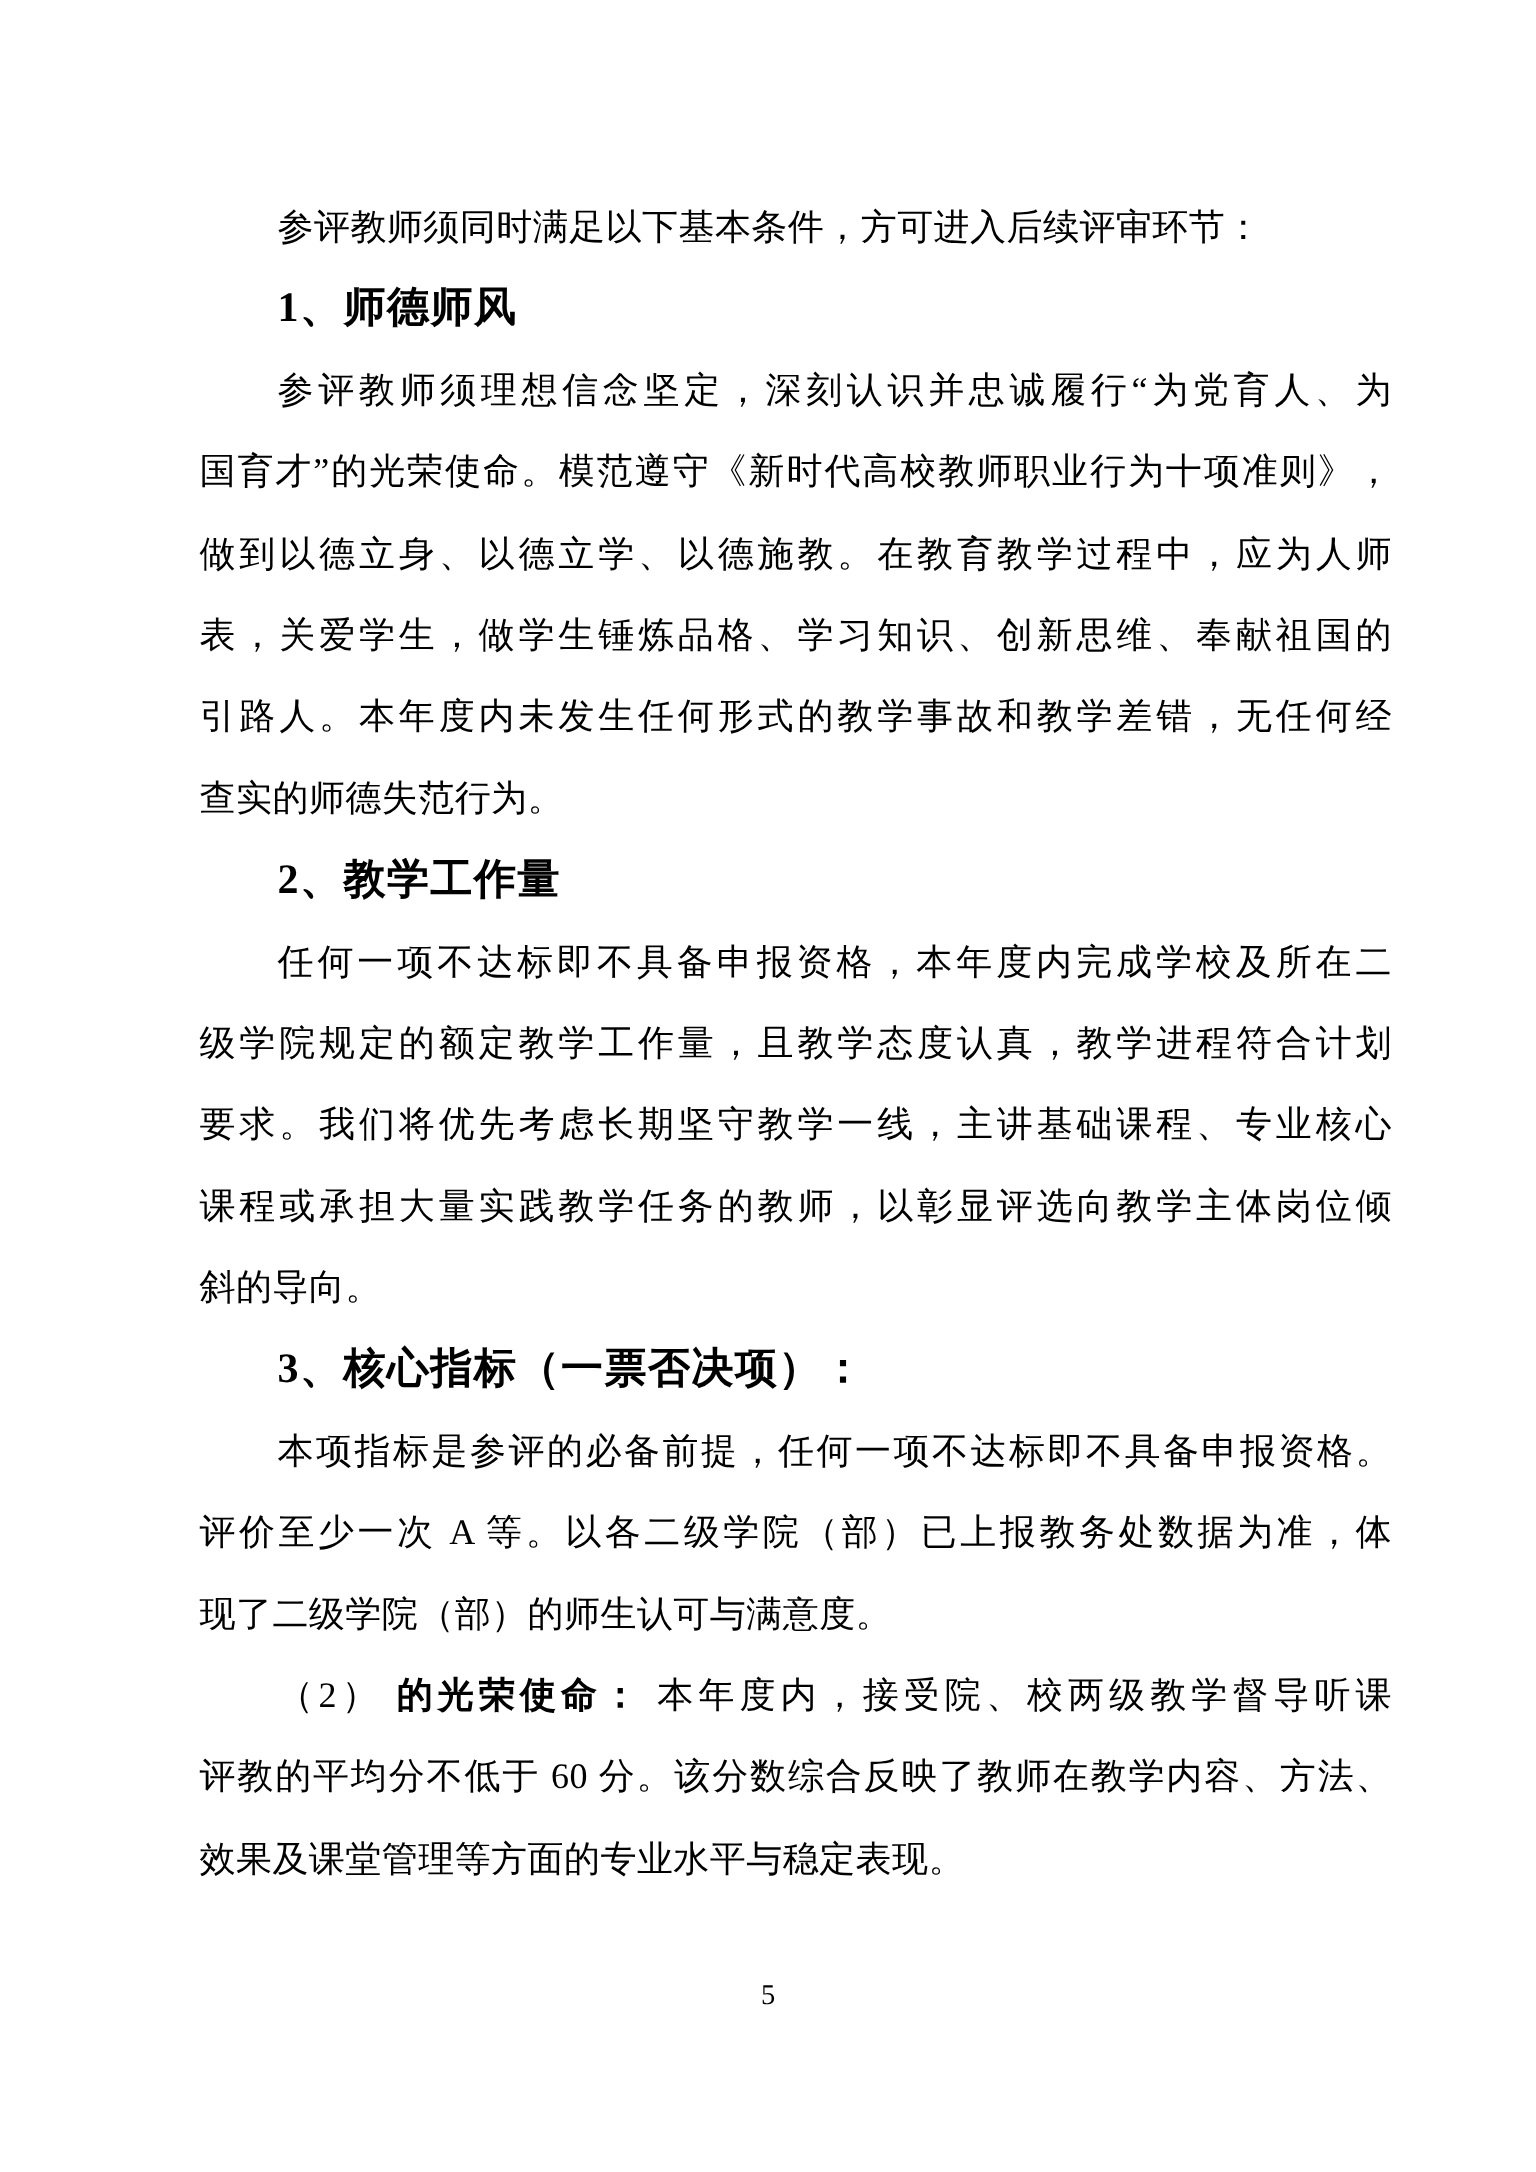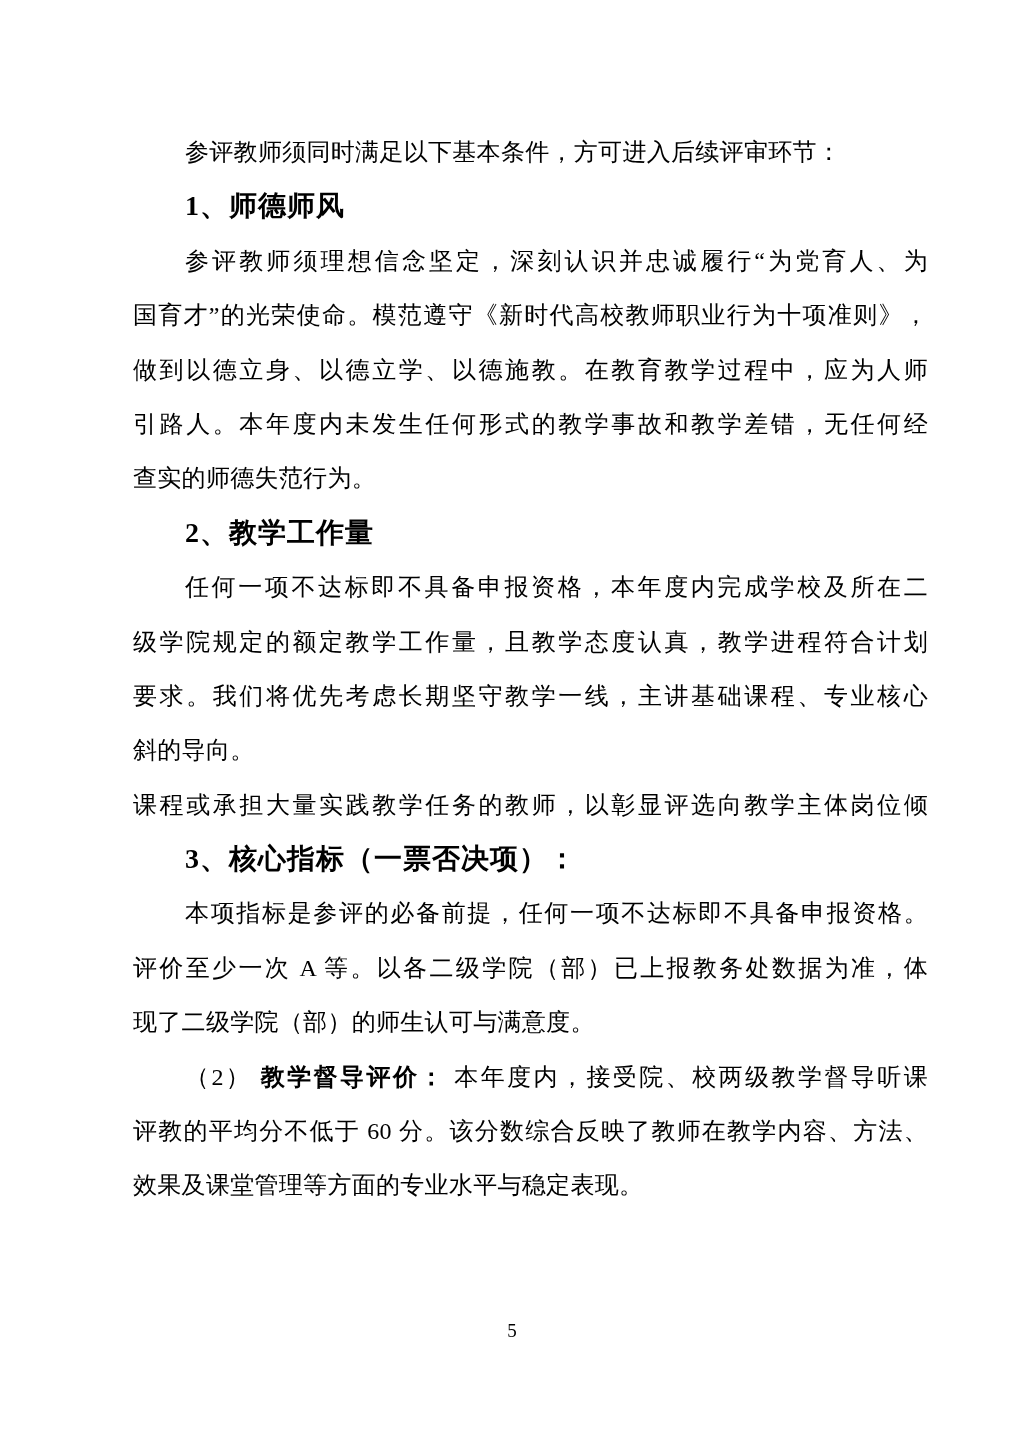--- a/index.html
+++ b/index.html
@@ -58,30 +58,31 @@
 </style>
 </head>
 <body>
 
 <div class="doc-body">
     <div class="line indent"><span>参评教师须同时满足以下基本条件，方可进入后续评审环节：</span></div>
     <div class="line indent heading"><b>1、师德师风</b></div>
     <div class="line indent justify"><span>参评教师须理想信念坚定，深刻认识并忠诚履行“为党育人、为</span></div>
     <div class="line justify"><span>国育才”的光荣使命。模范遵守《新时代高校教师职业行为十项准则》，</span></div>
     <div class="line justify"><span>做到以德立身、以德立学、以德施教。在教育教学过程中，应为人师</span></div>
+    <div class="line justify"><span>表，关爱学生，做学生锤炼品格、学习知识、创新思维、奉献祖国的</span></div>
     <div class="line justify"><span>引路人。本年度内未发生任何形式的教学事故和教学差错，无任何经</span></div>
     <div class="line"><span>查实的师德失范行为。</span></div>
     <div class="line indent heading"><b>2、教学工作量</b></div>
     <div class="line indent justify"><span>任何一项不达标即不具备申报资格，本年度内完成学校及所在二</span></div>
     <div class="line justify"><span>级学院规定的额定教学工作量，且教学态度认真，教学进程符合计划</span></div>
     <div class="line justify"><span>要求。我们将优先考虑长期坚守教学一线，主讲基础课程、专业核心</span></div>
+    <div class="line justify"><span>课程或承担大量实践教学任务的教师，以彰显评选向教学主体岗位倾</span></div>
     <div class="line"><span>斜的导向。</span></div>
-    <div class="line justify"><span>课程或承担大量实践教学任务的教师，以彰显评选向教学主体岗位倾</span></div>
     <div class="line indent heading"><b>3、核心指标（一票否决项）：</b></div>
     <div class="line indent justify"><span>本项指标是参评的必备前提，任何一项不达标即不具备申报资格。</span></div>
     <div class="line justify"><span>评价至少一次 A 等。以各二级学院（部）已上报教务处数据为准，体</span></div>
     <div class="line"><span>现了二级学院（部）的师生认可与满意度。</span></div>
-    <div class="line indent justify"><span>（2） </span><b>教学督导评价：</b><span> 本年度内，接受院、校两级教学督导听课</span></div>
+    <div class="line indent justify"><span>（2） </span><b>的光荣使命：</b><span> 本年度内，接受院、校两级教学督导听课</span></div>
     <div class="line justify"><span>评教的平均分不低于 60 分。该分数综合反映了教师在教学内容、方法、</span></div>
     <div class="line"><span>效果及课堂管理等方面的专业水平与稳定表现。</span></div>
   </div>
 
 <div class="page-number">5</div>
 
 </body></html>

